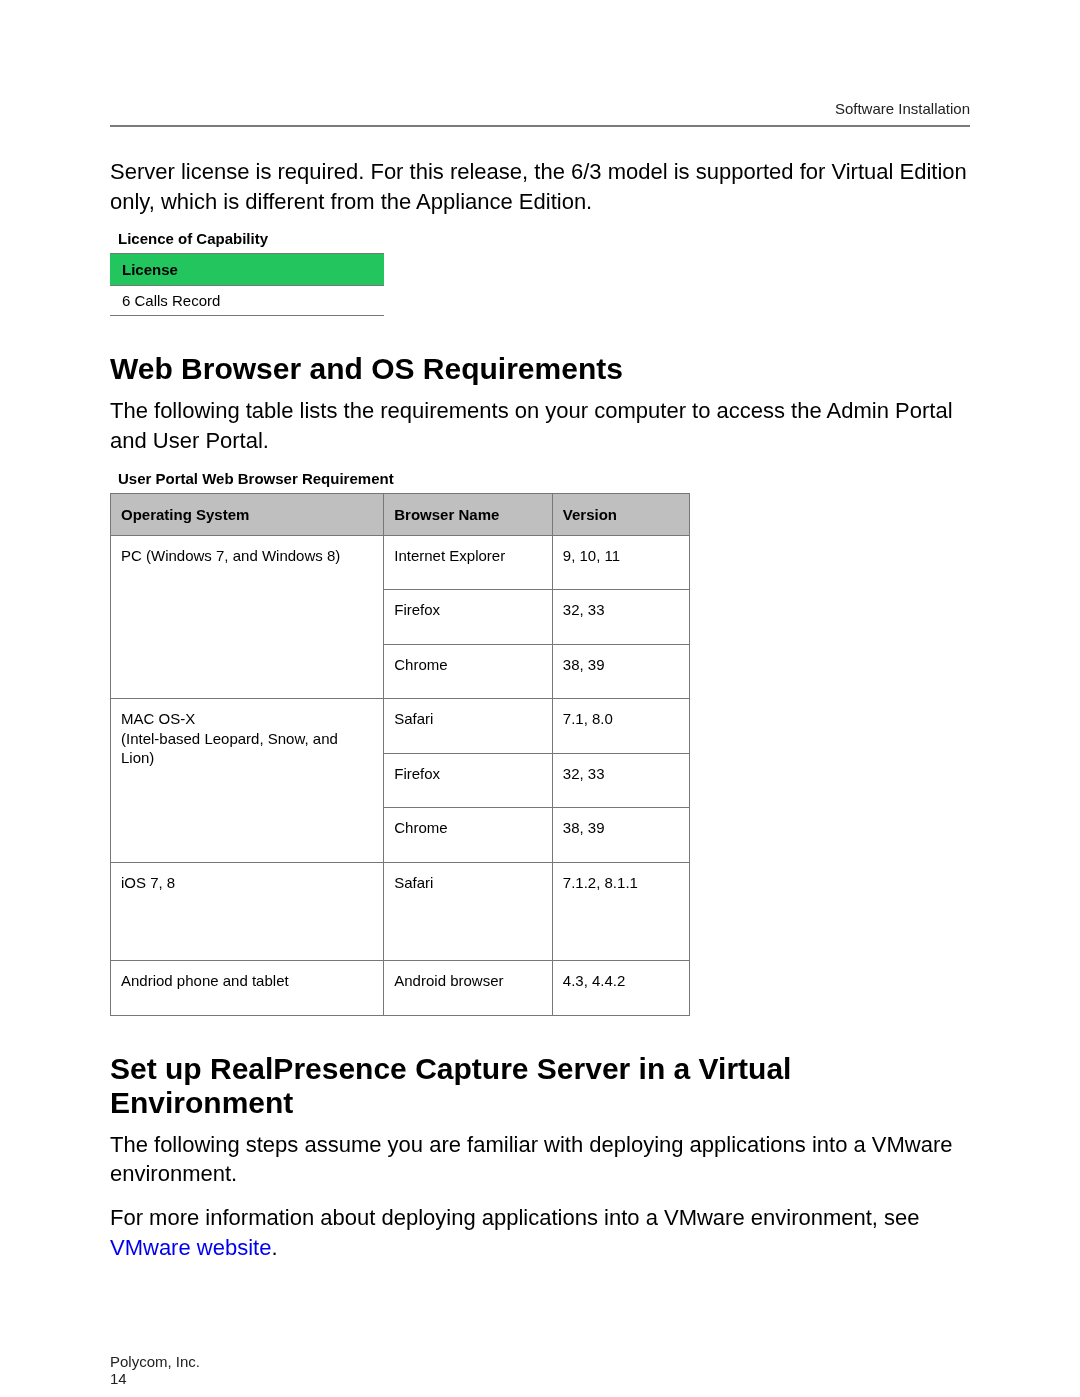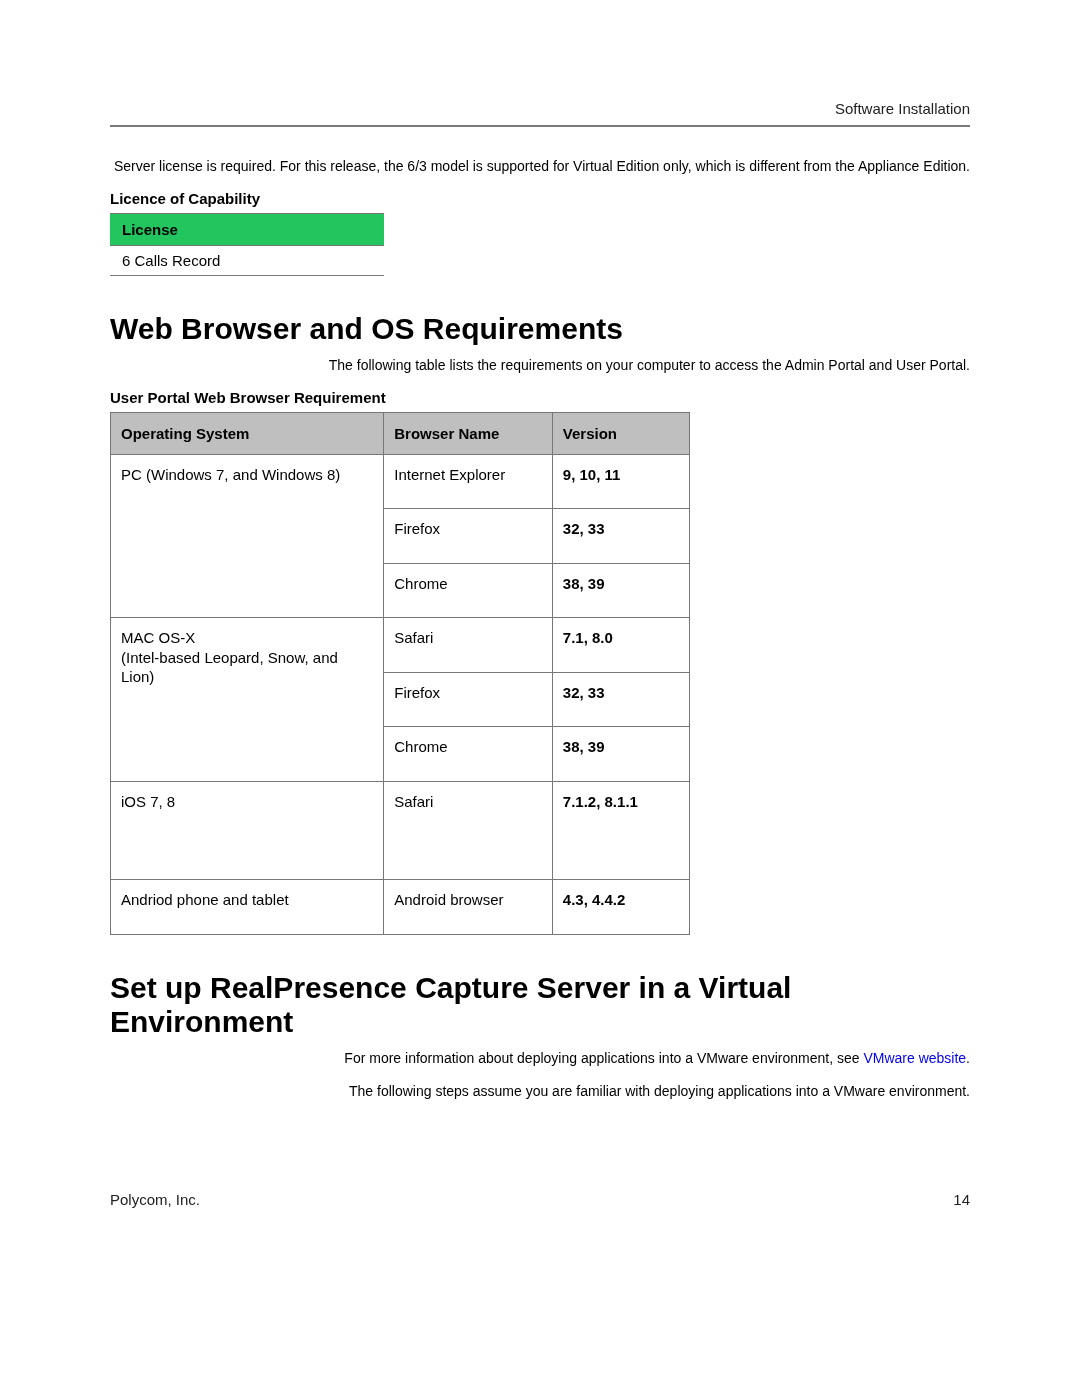--- a/index.html
+++ b/index.html
@@ -21,29 +21,28 @@
     color: #222;
     padding-bottom: 8px;
     align-items: flex-end;
   }
   .header-rule {
     border: none;
     border-top: 2px solid #7a7a7a;
     margin: 0 0 30px 0;
   }
   .body-text {
-    font-size: 14px;
+    font-size: 22px;
     line-height: 1.35;
     margin: 0 0 14px 0;
-    text-align: right;
   }
   .caption {
     font-size: 15px;
     font-weight: bold;
-    margin: 10px 0 6px 0;
+    margin: 10px 0 6px 8px;
   }
   h2.section {
     font-size: 30px;
     font-weight: bold;
     margin: 36px 0 10px 0;
   }
   
   .lic-table {
     border-collapse: collapse;
     margin: 2px 0 10px 0;
@@ -85,28 +84,29 @@
   }
   .br-table td {
     font-size: 15px;
     padding: 10px 10px 24px 10px;
     border: 1px solid #777;
     vertical-align: top;
     line-height: 1.3;
   }
   .br-table td.os-cell { width: 240px; }
   .br-table td.bn-cell { width: 140px; }
-  .br-table td.ver-cell { width: 110px; font-weight: bold; }
+  .br-table td.ver-cell { width: 110px; }
   .link { color: #0000ee; text-decoration: none; }
   .footer {
     display: flex;
     justify-content: space-between;
     font-size: 15px;
     color: #222;
     margin-top: 90px;
+    flex-direction: column;
   }
 </style>
 </head>
 <body>
 
 <div class="page">
 
   <div class="header-row">
     <span>Software Installation</span>
   </div>
@@ -175,23 +175,23 @@
 
     <tr>
       <td class="os-cell">Andriod phone and tablet</td>
       <td class="bn-cell">Android browser</td>
       <td class="ver-cell">4.3, 4.4.2</td>
     </tr>
   </tbody>
     </table>
 
   <h2 class="section">Set up RealPresence Capture Server in a Virtual Environment</h2>
+  <p class="body-text">The following steps assume you are familiar with deploying applications into a VMware environment.</p>
   <p class="body-text">
     <span>For more information about deploying applications into a VMware environment, see </span><a href="#" class="link">VMware website</a><span>.</span>
   </p>
-  <p class="body-text">The following steps assume you are familiar with deploying applications into a VMware environment.</p>
 
   <div class="footer">
     <span>Polycom, Inc.</span>
     <span>14</span>
   </div>
 
 </div>
 
 </body></html>

